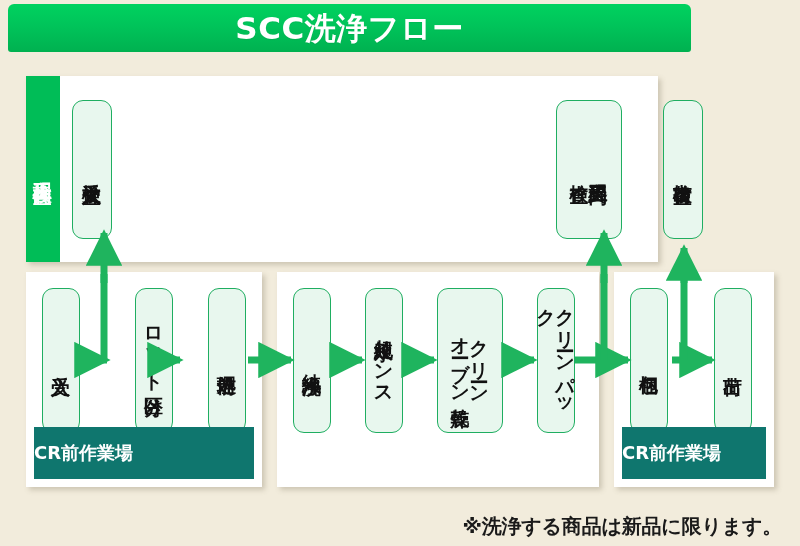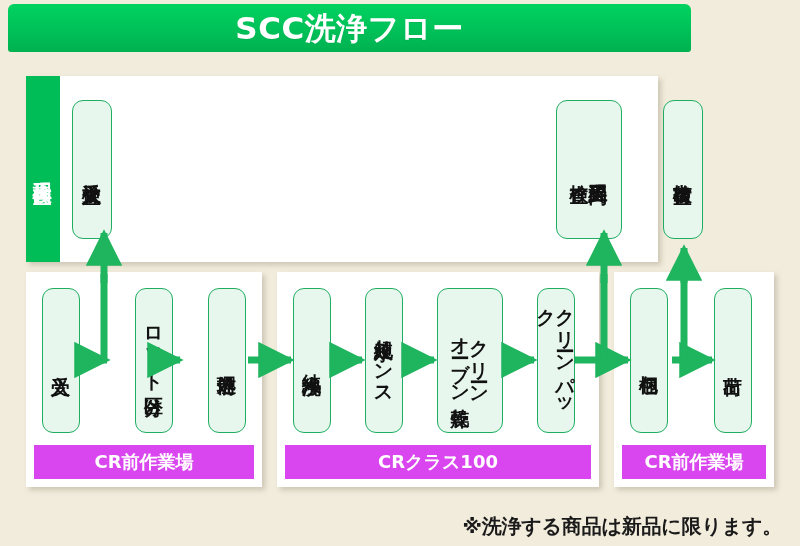--- a/index.html
+++ b/index.html
@@ -64,23 +64,23 @@
   .pcol.tight {
     justify-content: center; letter-spacing: 1px;
   }
   .pcol.spread2 { justify-content: space-between; }
 
   
   #group-1 { left: 26px; top: 272px; width: 236px; height: 215px; }
   #group-2 { left: 277px; top: 272px; width: 322px; height: 215px; }
   #group-3 { left: 614px; top: 272px; width: 160px; height: 215px; }
   .group-footer {
-    position: absolute; left: 8px; right: 8px; bottom: 8px; height: 34px;
-    background: #d946ef;
-    display: flex; align-items: center; justify-content: center;
+    position: absolute; left: 8px; right: 8px; bottom: 8px; height: 52px;
+    background: #0f766e;
+    display: flex; align-items: center; 
   }
   .group-footer-label {
     color: #ffffff; font-size: 18px; font-weight: bold; white-space: nowrap;
     letter-spacing: 0px; line-height: 1;
   }
 
   
   #arrow-layer {
     position: absolute; left: 0; top: 0; width: 800px; height: 546px;
     pointer-events: none;
@@ -142,23 +142,20 @@
     </div>
     <div class="pbox" style="left:88px; top:16px; width:38px; height:145px;">
       <div class="pcol tight">超純水リンス</div>
     </div>
     <div class="pbox" style="left:160px; top:16px; width:66px; height:145px;">
       <div class="pcol tight">クリーン</div>
       <div class="pcol tight">オーブン乾燥</div>
     </div>
     <div class="pbox" style="left:260px; top:16px; width:38px; height:145px;">
       <div class="pcol tight">クリーンパック</div>
-    </div>
-    <div class="group-footer">
-      <div class="group-footer-label">CRクラス100</div>
     </div>
   </div>
 
   <div class="panel" id="group-3">
     <div class="pbox" style="left:16px; top:16px; width:38px; height:145px;">
       <div class="pcol spread2">梱包</div>
     </div>
     <div class="pbox" style="left:100px; top:16px; width:38px; height:145px;">
       <div class="pcol spread2">出荷</div>
     </div>

